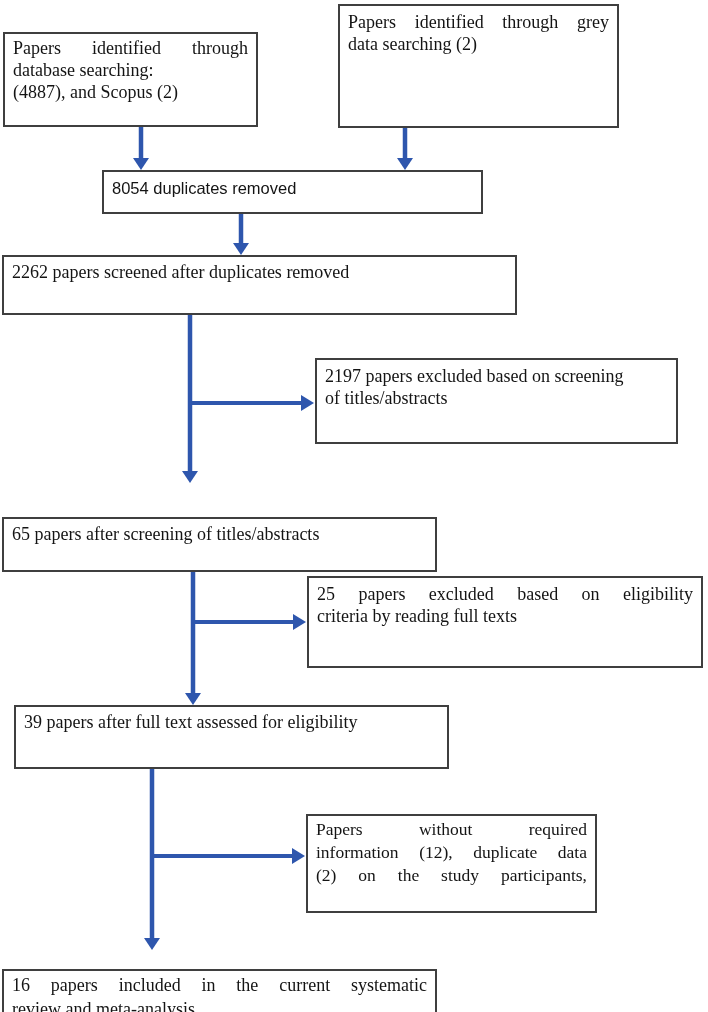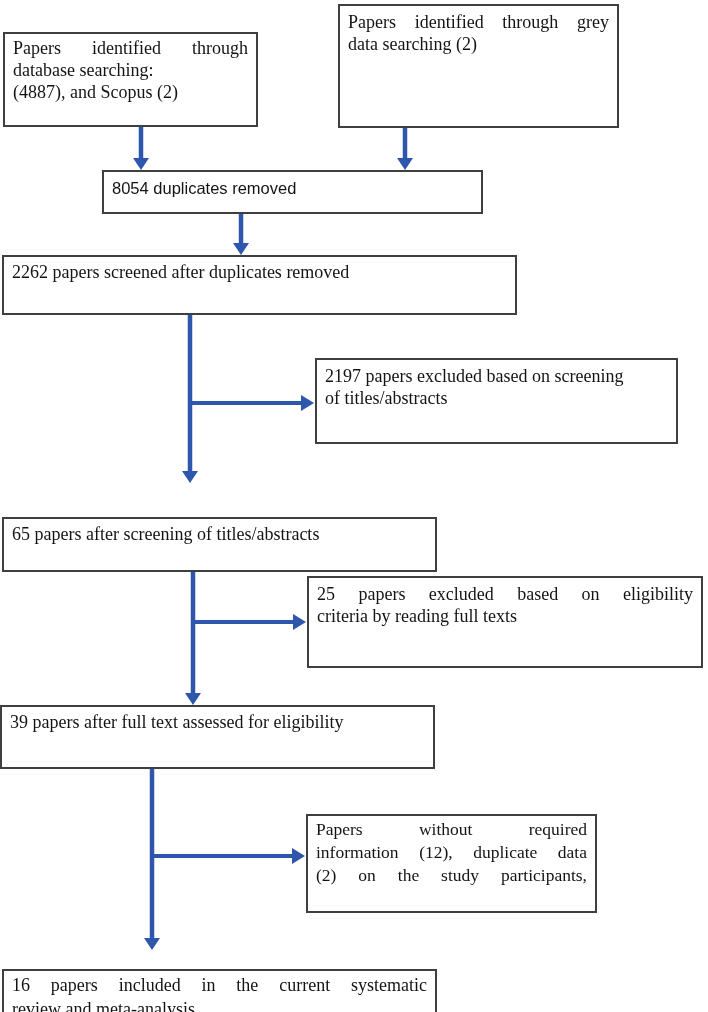--- a/index.html
+++ b/index.html
@@ -108,21 +108,21 @@
 
   <div class="box" style="left:2px; top:483px; width:435px; height:55px; padding-top:4px;margin-top:34px;">
     <div class="line">65 papers after screening of titles/abstracts</div>
   </div>
 
   <div class="box" style="left:307px; top:576px; width:396px; height:92px; padding-top:5px;">
     <div class="line just">25 papers excluded based on eligibility</div>
     <div class="line">criteria by reading full texts</div>
   </div>
 
-  <div class="box" style="left:0; top:705px; width:435px; height:64px; padding-top:4px;">
+  <div class="box" style="left:14px; top:705px; width:435px; height:64px; padding-top:4px;">
     <div class="line">39 papers after full text assessed for eligibility</div>
   </div>
 
   <div class="box" style="left:306px; top:814px; width:291px; height:99px; line-height:23px; font-size:17.5px; padding-top:2px;">
     <div class="line just">Papers without required</div>
     <div class="line just">information (12), duplicate data</div>
     <div class="line just">(2) on the study participants,</div>
   </div>
 
   <div class="box" style="left:2px; top:950px; width:435px; height:58px; line-height:24px; padding-top:2px;margin-top:19px;">

